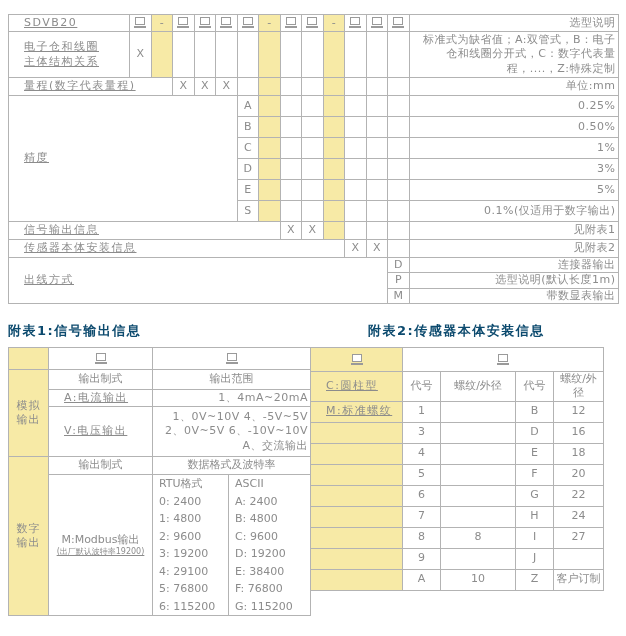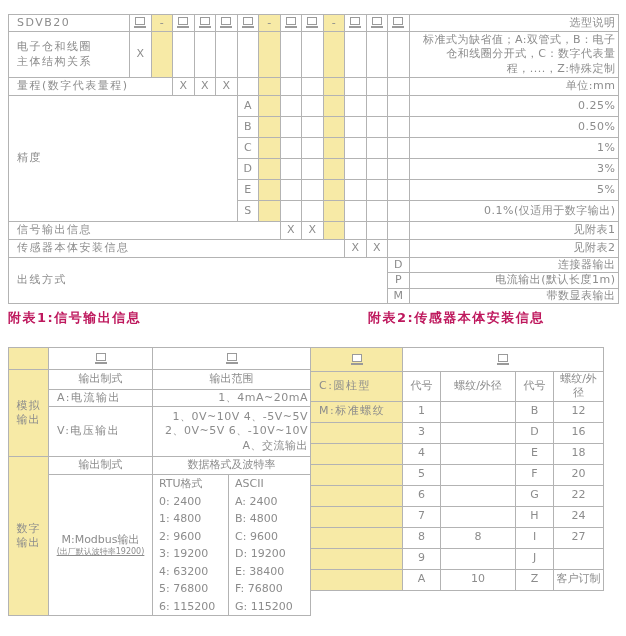--- a/index.html
+++ b/index.html
@@ -8,34 +8,34 @@
     font-family:"DejaVu Sans","Liberation Sans",sans-serif;
     color:#8c8c8c;
   }
   table{border-collapse:collapse;table-layout:fixed;position:absolute;background:#fff;}
   td{
     border:1px solid #b3b3b3;font-size:11px;color:#8c8c8c;
     padding:0 2px;overflow:hidden;line-height:1.3;
   }
   .yel{background:#f7eaa6;}
   .c{text-align:center;}
-  .lbl{text-align:left;padding-left:8px;letter-spacing:1.5px;}
+  .lbl{text-align:left;padding-left:15px;letter-spacing:1.5px;text-decoration:underline;}
   .ml{white-space:pre-line;}
   .desc{text-align:right;padding-left:6px;letter-spacing:0.5px;}
   .vtop{vertical-align:top;}
   
   .cbox{display:inline-block;width:12px;height:13px;position:relative;vertical-align:middle;}
   .cbox::before{content:"";position:absolute;left:1px;top:1px;width:8px;height:6px;border:1px solid #9a9a9a;background:#fff;}
   .cbox::after{content:"";position:absolute;left:0;top:10px;width:12px;height:2px;background:#9a9a9a;}
   .main{left:8px;top:14px;width:610px;}
   .app1{left:8px;top:347px;width:302px;}
   .app2{left:310px;top:347px;width:293px;}
   .apptitle{
-    position:absolute;top:309px;font-size:13px;font-weight:bold;
-    color:#be185d;letter-spacing:1.5px;
+    position:absolute;top:322px;font-size:13px;font-weight:bold;
+    color:#0c4a6e;letter-spacing:1.5px;
   }
   #t1{left:8px;}
   #t2{left:325px;margin-left:43px;}
   .note{font-size:8px;letter-spacing:0;display:block;text-decoration:underline;}
   .rates div{height:17.5px;line-height:17.5px;padding-left:4px;}
   .grp{text-align:center;letter-spacing:1px;}
 </style>
 </head>
 <body>
 
@@ -198,21 +198,21 @@
     <td class="desc">见附表2</td>
   </tr>
 
   <tr style="height:14px">
     <td class="lbl" colspan="13" rowspan="3">出线方式</td>
     <td class="c">D</td>
     <td class="desc">连接器输出</td>
   </tr>
   <tr style="height:14px">
     <td class="c">P</td>
-    <td class="desc">电流输出(默认长度1m)</td>
+    <td class="desc">选型说明(默认长度1m)</td>
   </tr>
   <tr style="height:14px">
     <td class="c">M</td>
     <td class="desc">带数显表输出</td>
   </tr>
 </tbody>
   </table>
 
 <div class="apptitle" id="t1">附表1:信号输出信息</div>
 
@@ -257,21 +257,21 @@
     <td class="c">
       <span>M:Modbus输出</span>
       <span class="note">(出厂默认波特率19200)</span>
     </td>
     <td class="vtop rates">
       <div>RTU格式</div>
       <div>0: 2400</div>
       <div>1: 4800</div>
       <div>2: 9600</div>
       <div>3: 19200</div>
-      <div>4: 63200</div>
+      <div>4: 29100</div>
       <div>5: 76800</div>
       <div>6: 115200</div>
     </td>
     <td class="vtop rates">
       <div>ASCII</div>
       <div>A: 2400</div>
       <div>B: 4800</div>
       <div>C: 9600</div>
       <div>D: 19200</div>
       <div>E: 38400</div>

